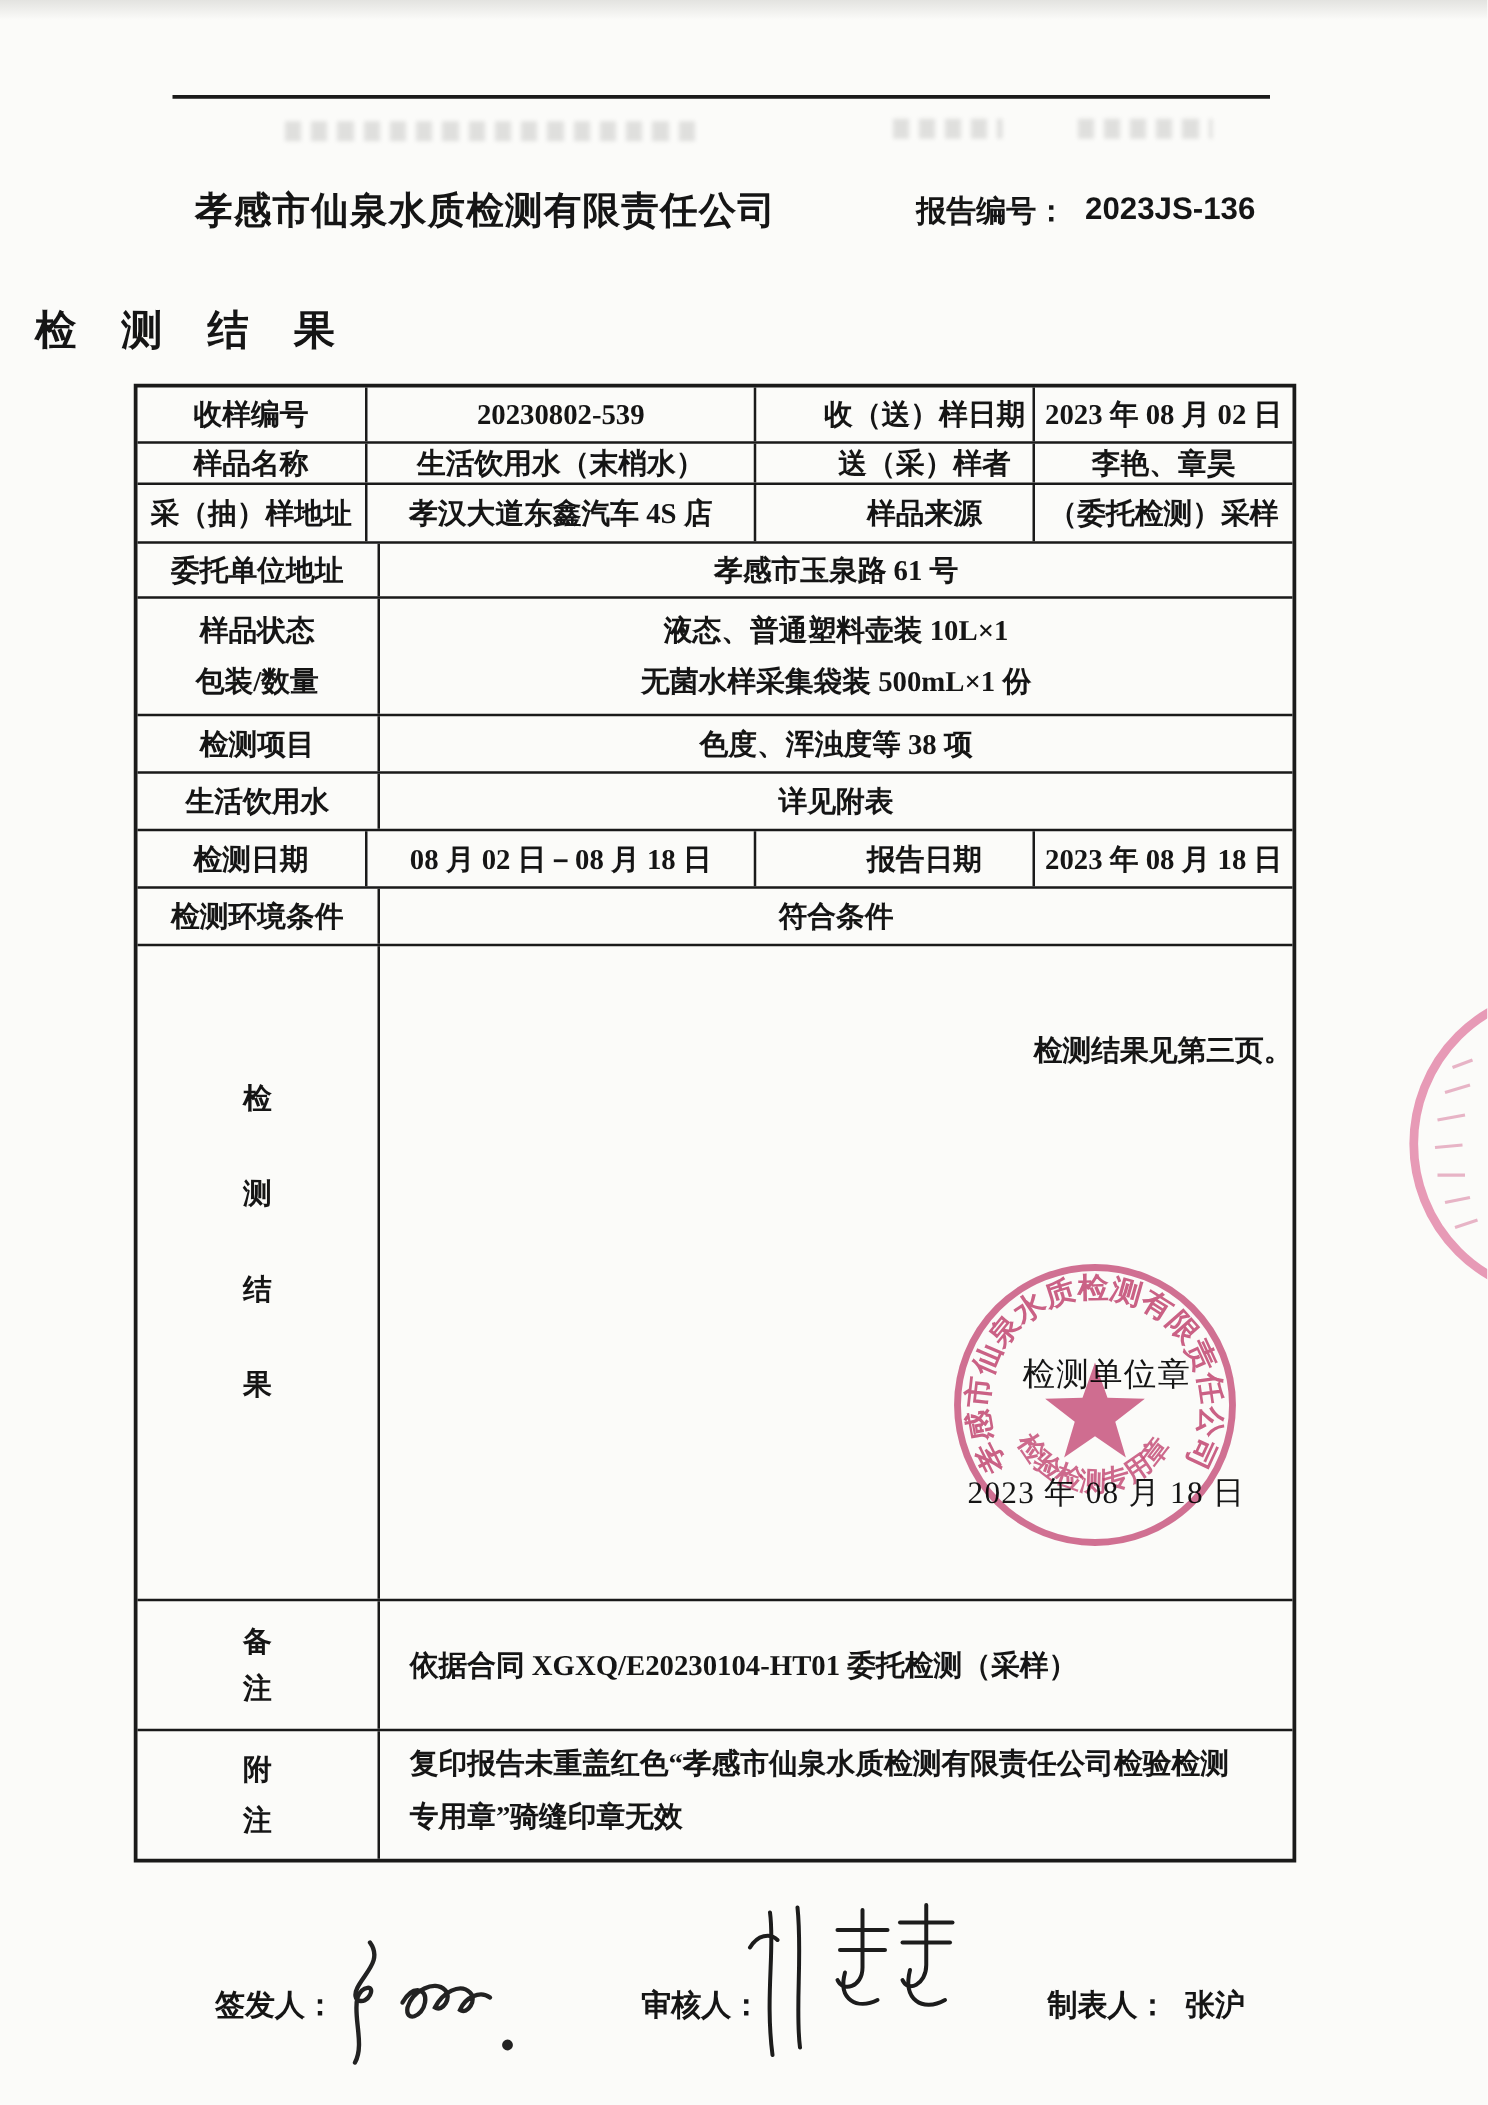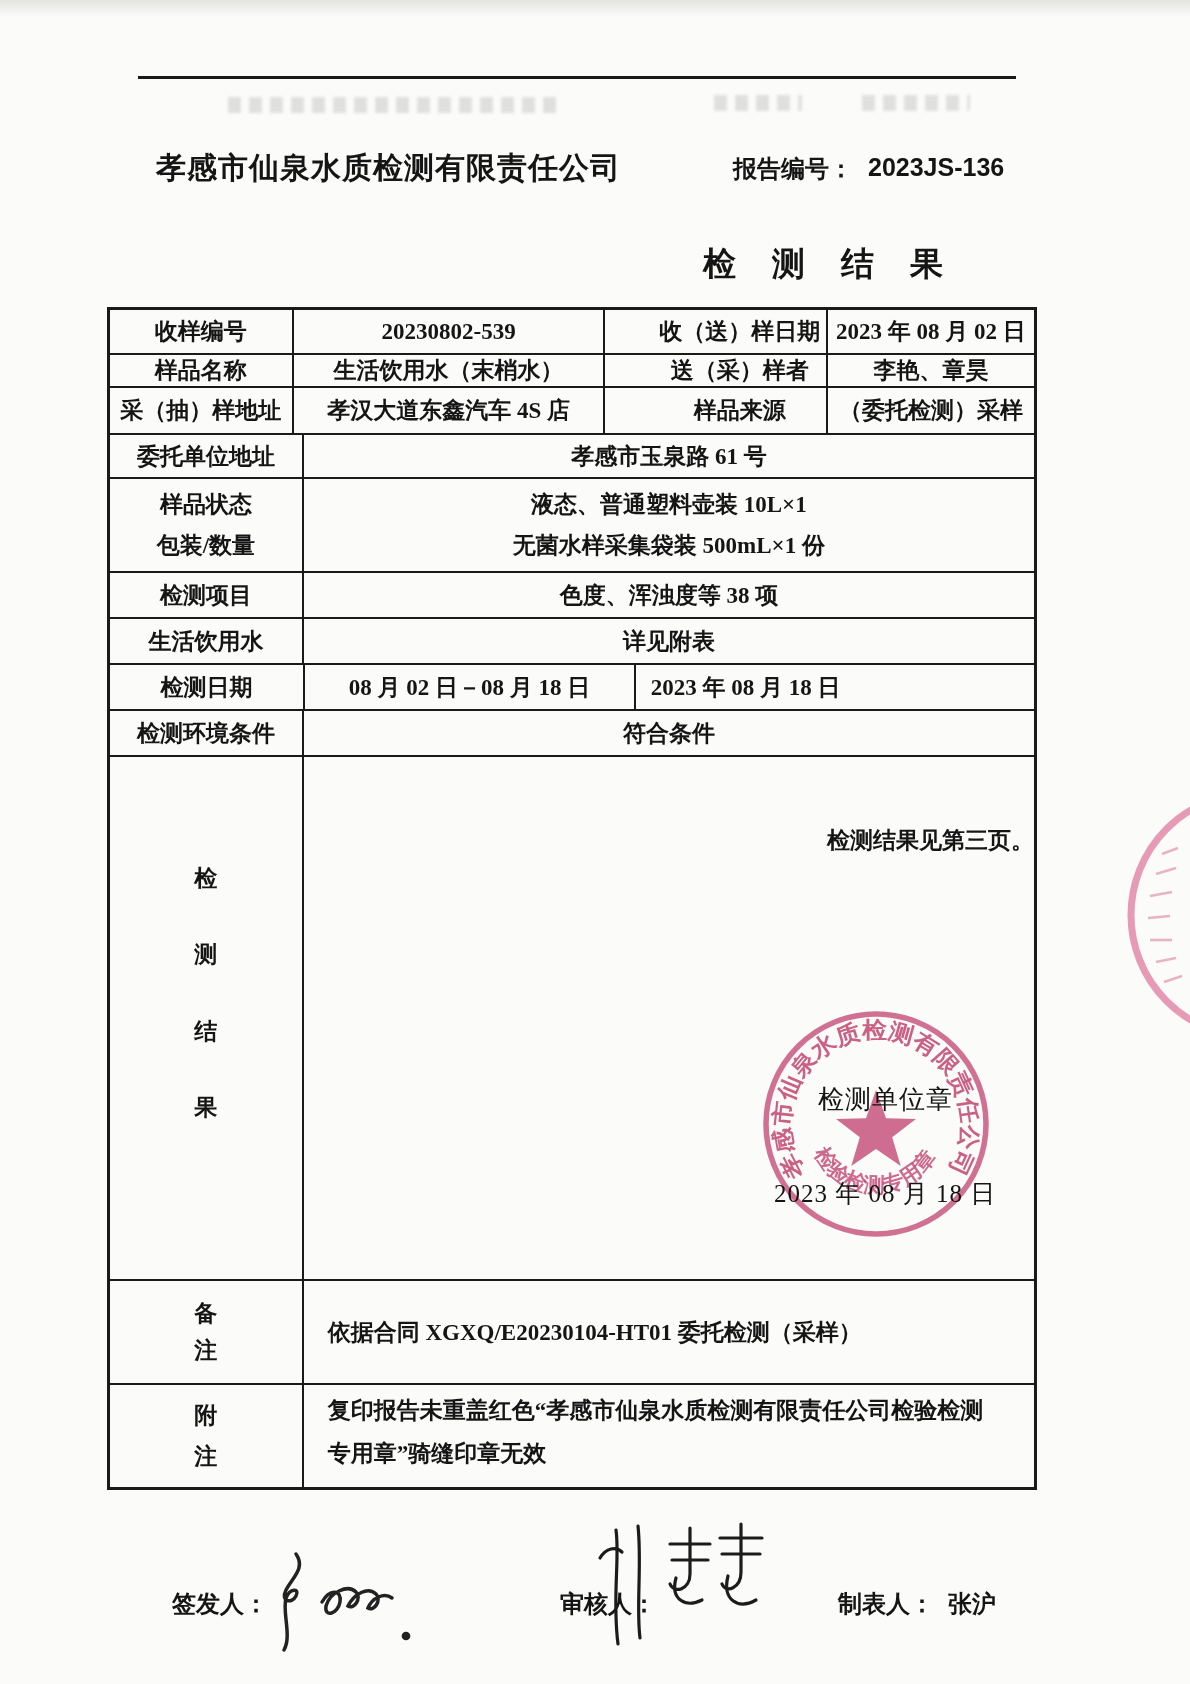--- a/index.html
+++ b/index.html
@@ -20,22 +20,22 @@
   .ghost.g1 { left:228px; top:97px;  width:330px; }
   .ghost.g2 { left:714px; top:95px;  width:88px;  }
   .ghost.g3 { left:862px; top:95px;  width:108px; }
   
   .rule { position:absolute; left:138px; top:76px; width:878px; height:3px; background:#1a1a1a; }
   .hdr-sans { font-family:"Liberation Sans","DejaVu Sans",sans-serif; font-weight:bold; }
   .company { position:absolute; left:156px; top:148px; font-size:30px; letter-spacing:1px; }
   .repno-label { position:absolute; left:733px; top:153px; font-size:24px; }
   .repno-value { position:absolute; left:868px; top:153px; font-size:25px;
     font-family:Liberation Sans, sans-serif; font-weight:bold; }
-  .doc-title { position:absolute; left:0; top:242px; width:979px; text-align:right;
-    font-size:33px; letter-spacing:36px; padding-left:40px; }
+  .doc-title { position:absolute; left:0; top:242px; width:979px; text-align:left;
+    font-size:33px; letter-spacing:36px; padding-left:28px; }
   
   .rtable { position:absolute; left:107px; top:307px; width:930px; height:1183px;
     border:3px solid #1a1a1a; display:flex; flex-direction:column;
     font-weight:bold; font-size:23px; }
   .rrow { display:flex; border-bottom:2px solid #1a1a1a; flex:0 0 auto; }
   .rrow.last { border-bottom:none; flex:1 1 auto; }
   .cell { border-right:2px solid #1a1a1a; display:flex; align-items:center;
     justify-content:center; text-align:center; }
   .cell.end { border-right:none; }
   .w1 { width:195px; } .w2 { width:331px; } .w3 { width:185px;margin-left:48px; } .w4 { width:219px; }
@@ -44,21 +44,21 @@
   .leftpad { justify-content:flex-start; text-align:center; padding-left:24px; }
   .result-content { display:block; padding:68px 0 0 24px; text-align:right; }
   .note-content { display:block; padding:4px 0 0 24px; text-align:left; line-height:43px; }
   
   .stamp-overlay-title { position:absolute; left:818px; top:1082px; font-size:26px; letter-spacing:1px; }
   .stamp-overlay-date  { position:absolute; left:774px; top:1177px; font-size:25px; letter-spacing:1px; }
   .stamp-main { position:absolute; left:746px; top:994px; mix-blend-mode:multiply; pointer-events:none; }
   .stamp-edge { position:absolute; left:1058px; top:758px; mix-blend-mode:multiply; pointer-events:none; }
   
   .sig-label { position:absolute; font-size:24px; font-weight:bold; top:1588px; }
-  .lab-issuer { left:172px; } .lab-reviewer { left:513px;margin-left:47px; }
+  .lab-issuer { left:172px; } .lab-reviewer { left:513px; }
   .preparer { position:absolute; left:838px; top:1588px; display:flex; gap:14px;
     font-size:24px; font-weight:bold; }
   .sig-svg { position:absolute; pointer-events:none; }
   .sig-issuer-svg { left:256px; top:1548px; }
   .sig-reviewer-svg { left:586px; top:1516px; }
 </style>
 </head>
 <body>
 
 <div class="page">
@@ -121,20 +121,21 @@
     </div>
 
     <div class="rrow" style="height:46px">
       <div class="cell w1">生活饮用水</div>
       <div class="cell wspan end">详见附表</div>
     </div>
 
     <div class="rrow" style="height:46px">
       <div class="cell w1">检测日期</div>
       <div class="cell w2">08 月 02 日－08 月 18 日</div>
+      <div class="cell w3">报告日期</div>
       <div class="cell w4 end">2023 年 08 月 18 日</div>
     </div>
 
     <div class="rrow" style="height:46px">
       <div class="cell w1">检测环境条件</div>
       <div class="cell wspan end">符合条件</div>
     </div>
 
     <div class="rrow" style="height:524px">
       <div class="cell w1 col" style="padding:60px 0 110px">

